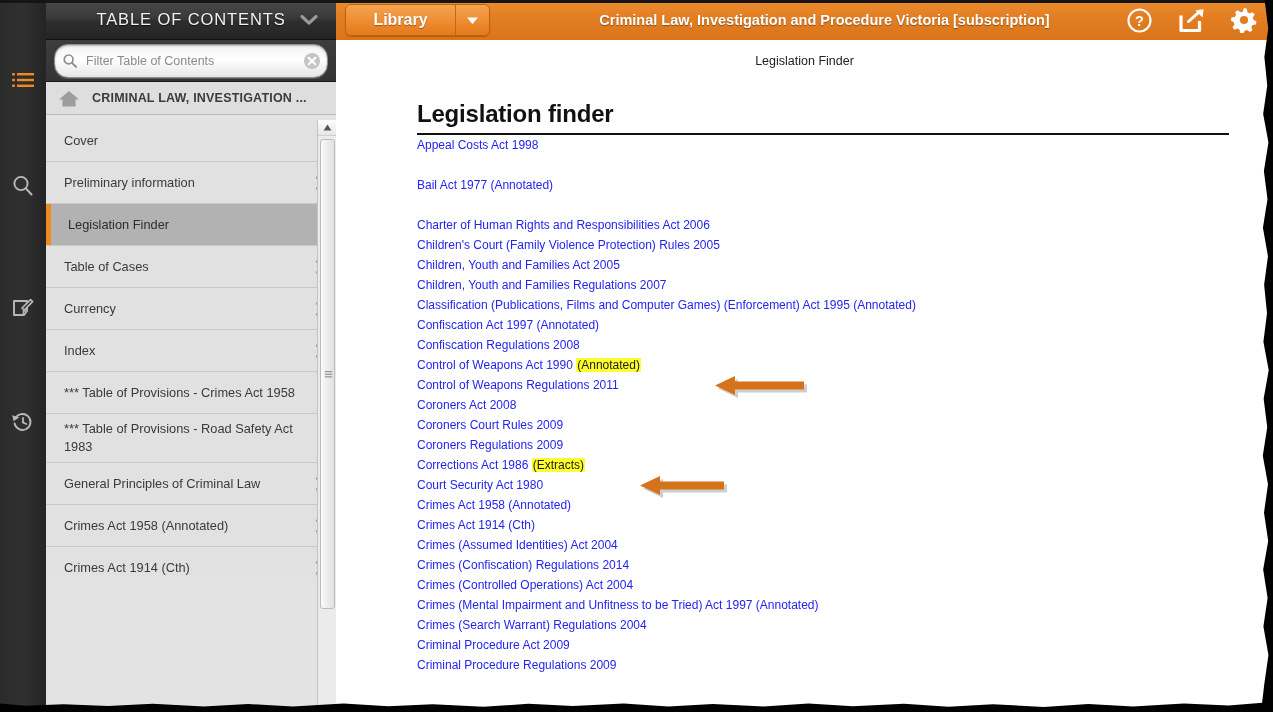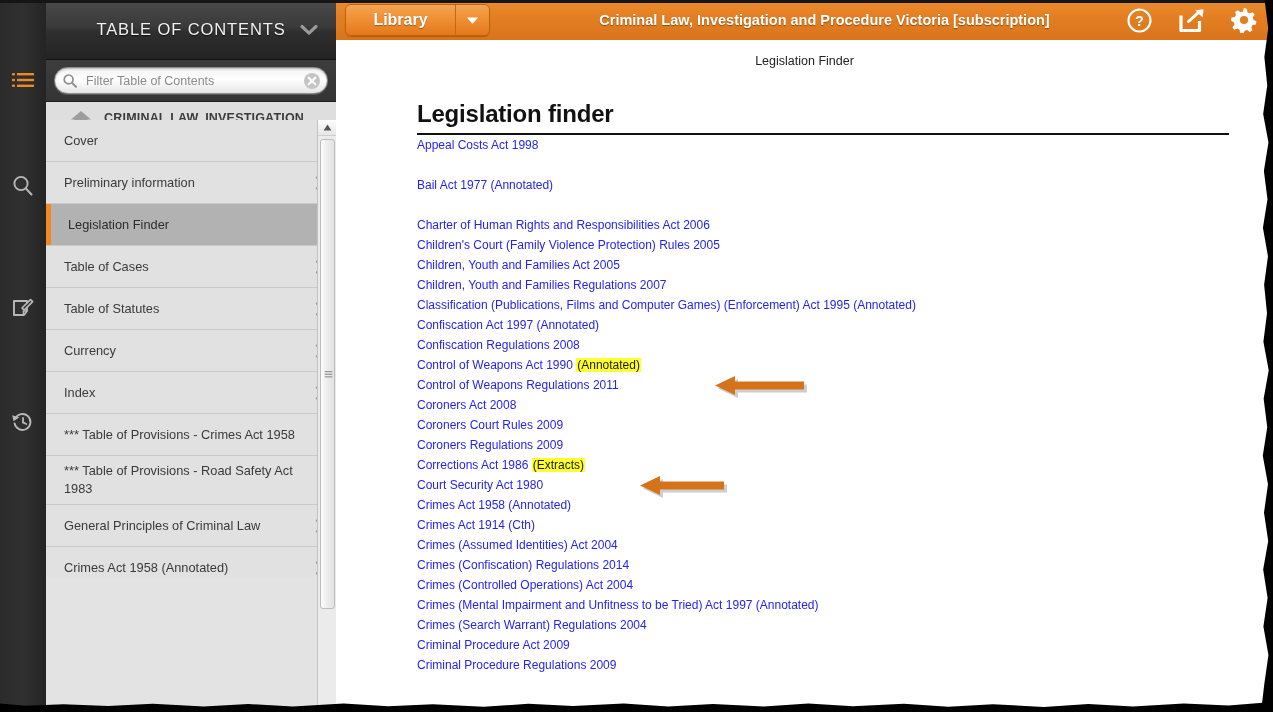--- a/index.html
+++ b/index.html
@@ -65,21 +65,21 @@
   .rail-btn svg { display: block; }
 
   
   #toc {
     position: absolute; left: 46px; top: 0;
     width: 290px; height: 712px;
     background: #e3e3e3;
     z-index: 15;
   }
   #toc-header {
-    height: 60px;
+    height: 40px;
     background: linear-gradient(to bottom, #4a4a4a 0%, #3a3a3a 45%, #2e2e2e 55%, #242424 100%);
     display: flex; align-items: center; justify-content: center;
     position: relative;
     border-bottom: 1px solid #111;
   }
   #toc-title {
     color: #f2f2f2;
     font-size: 16.5px;
     letter-spacing: 0.9px;
     font-weight: 400;
@@ -91,21 +91,21 @@
   }
   #toc-filter-wrap {
     height: 42px;
     background: linear-gradient(to bottom, #3d3d3d 0%, #343434 100%);
     display: flex; align-items: center;
     padding: 0 8px;
     border-bottom: 1px solid #1a1a1a;
   }
   #toc-filter {
     flex: 1;
-    height: 27px;
+    height: 34px;
     border-radius: 14px;
     background: linear-gradient(to bottom, #f2f2f2 0%, #ffffff 45%, #e6e6e6 100%);
     border: 1px solid #8f8f8f;
     box-shadow: inset 0 1px 2px rgba(0,0,0,.25), 0 1px 0 rgba(255,255,255,.18);
     display: flex; align-items: center;
     padding: 0 6px 0 7px;
     position: relative;
   }
   #filter-input {
     flex: 1;
@@ -115,21 +115,21 @@
     color: #444;
     padding-left: 8px;
   }
   #filter-input::placeholder { color: #8a8a8a; }
 
   #toc-breadcrumb {
     height: 33px;
     background: #dedede;
     border-bottom: 1px solid #b9b9b9;
     display: flex; align-items: center;
-    padding-left: 24px;
+    padding-left: 12px;
     cursor: pointer;
   }
   #breadcrumb-label {
     font-size: 12.5px;
     font-weight: bold;
     color: #3b3b3b;
     letter-spacing: .2px;
     margin-left: 12px;
   }
 
@@ -397,26 +397,20 @@
           <span>Preliminary information</span>
           <span class="toc-chev"><svg width="10" height="15" viewBox="0 0 10 15">
               <polyline points="2,2 8,7.5 2,13" fill="none" stroke="#9e9e9e" stroke-width="2.4" stroke-linecap="round" stroke-linejoin="round"></polyline>
             </svg></span>
         </div>
         <div class="toc-item selected">
           <span>Legislation Finder</span>
         </div>
         <div class="toc-item">
           <span>Table of Cases</span>
-          <span class="toc-chev"><svg width="10" height="15" viewBox="0 0 10 15">
-              <polyline points="2,2 8,7.5 2,13" fill="none" stroke="#9e9e9e" stroke-width="2.4" stroke-linecap="round" stroke-linejoin="round"></polyline>
-            </svg></span>
-        </div>
-        <div class="toc-item">
-          <span>Table of Statutes</span>
           <span class="toc-chev"><svg width="10" height="15" viewBox="0 0 10 15">
               <polyline points="2,2 8,7.5 2,13" fill="none" stroke="#9e9e9e" stroke-width="2.4" stroke-linecap="round" stroke-linejoin="round"></polyline>
             </svg></span>
         </div>
         <div class="toc-item">
           <span>Currency</span>
           <span class="toc-chev"><svg width="10" height="15" viewBox="0 0 10 15">
               <polyline points="2,2 8,7.5 2,13" fill="none" stroke="#9e9e9e" stroke-width="2.4" stroke-linecap="round" stroke-linejoin="round"></polyline>
             </svg></span>
         </div>

